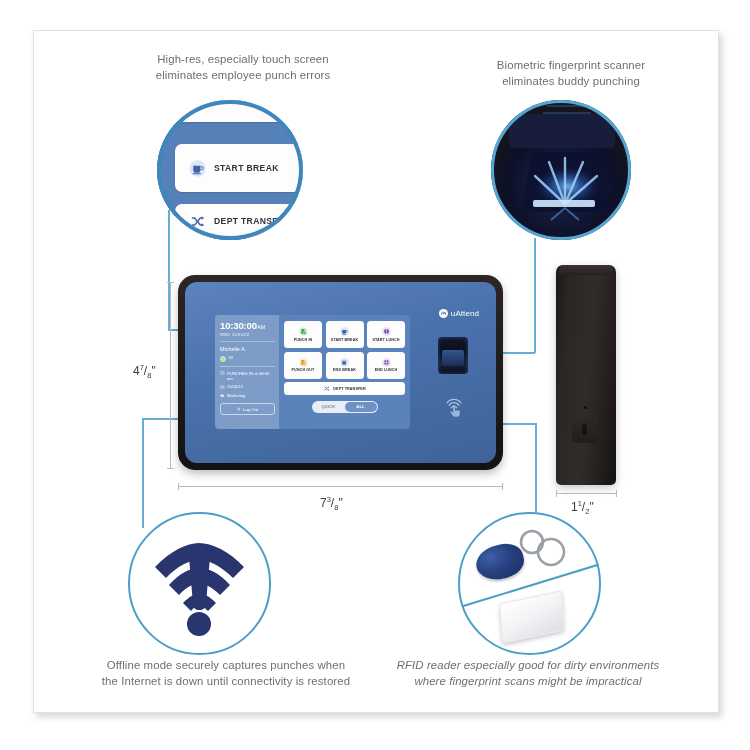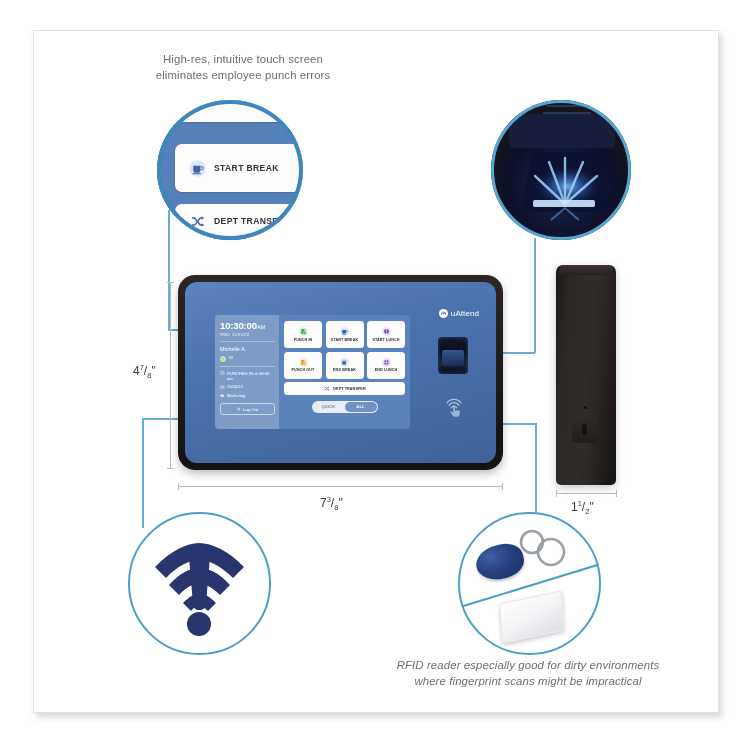--- a/index.html
+++ b/index.html
@@ -353,22 +353,26 @@
 
   <div class="leader leader-h" style="left:489px; top:352px; width:46px;"></div>
   <div class="leader leader-v" style="left:534px; top:238px; height:115px;"></div>
 
   <div class="leader leader-h" style="left:142px; top:418px; width:72px;"></div>
   <div class="leader leader-v" style="left:142px; top:418px; height:110px;"></div>
 
   <div class="leader leader-h" style="left:478px; top:423px; width:58px;"></div>
   <div class="leader leader-v" style="left:535px; top:423px; height:110px;"></div>
 
-  <div class="caption" id="caption-touchscreen">High-res, intuitive touch screen
+  <div class="caption" id="caption-touchscreen">High-res, especially touch screen
 eliminates employee punch errors</div>
+  <div class="caption" id="caption-biometric">Biometric fingerprint scanner
+eliminates buddy punching</div>
+  <div class="caption" id="caption-offline">Offline mode securely captures punches when
+the Internet is down until connectivity is restored</div>
   <div class="caption" id="caption-rfid">RFID reader especially good for dirty environments
 where fingerprint scans might be impractical</div>
 
   <div class="callout" id="callout-touchscreen">
     <div class="mag-screen">
 
       <div class="mag-tile" style="left:18px; top:-16px; width:152px; height:38px; padding-left:92px;">
         <svg class="mag-icon" viewBox="0 0 24 24">
           <circle cx="12" cy="12" r="12" fill="#fbeccd"></circle>
           <rect x="6" y="5.5" width="9" height="13" rx="1.4" fill="#e0a22c"></rect>

